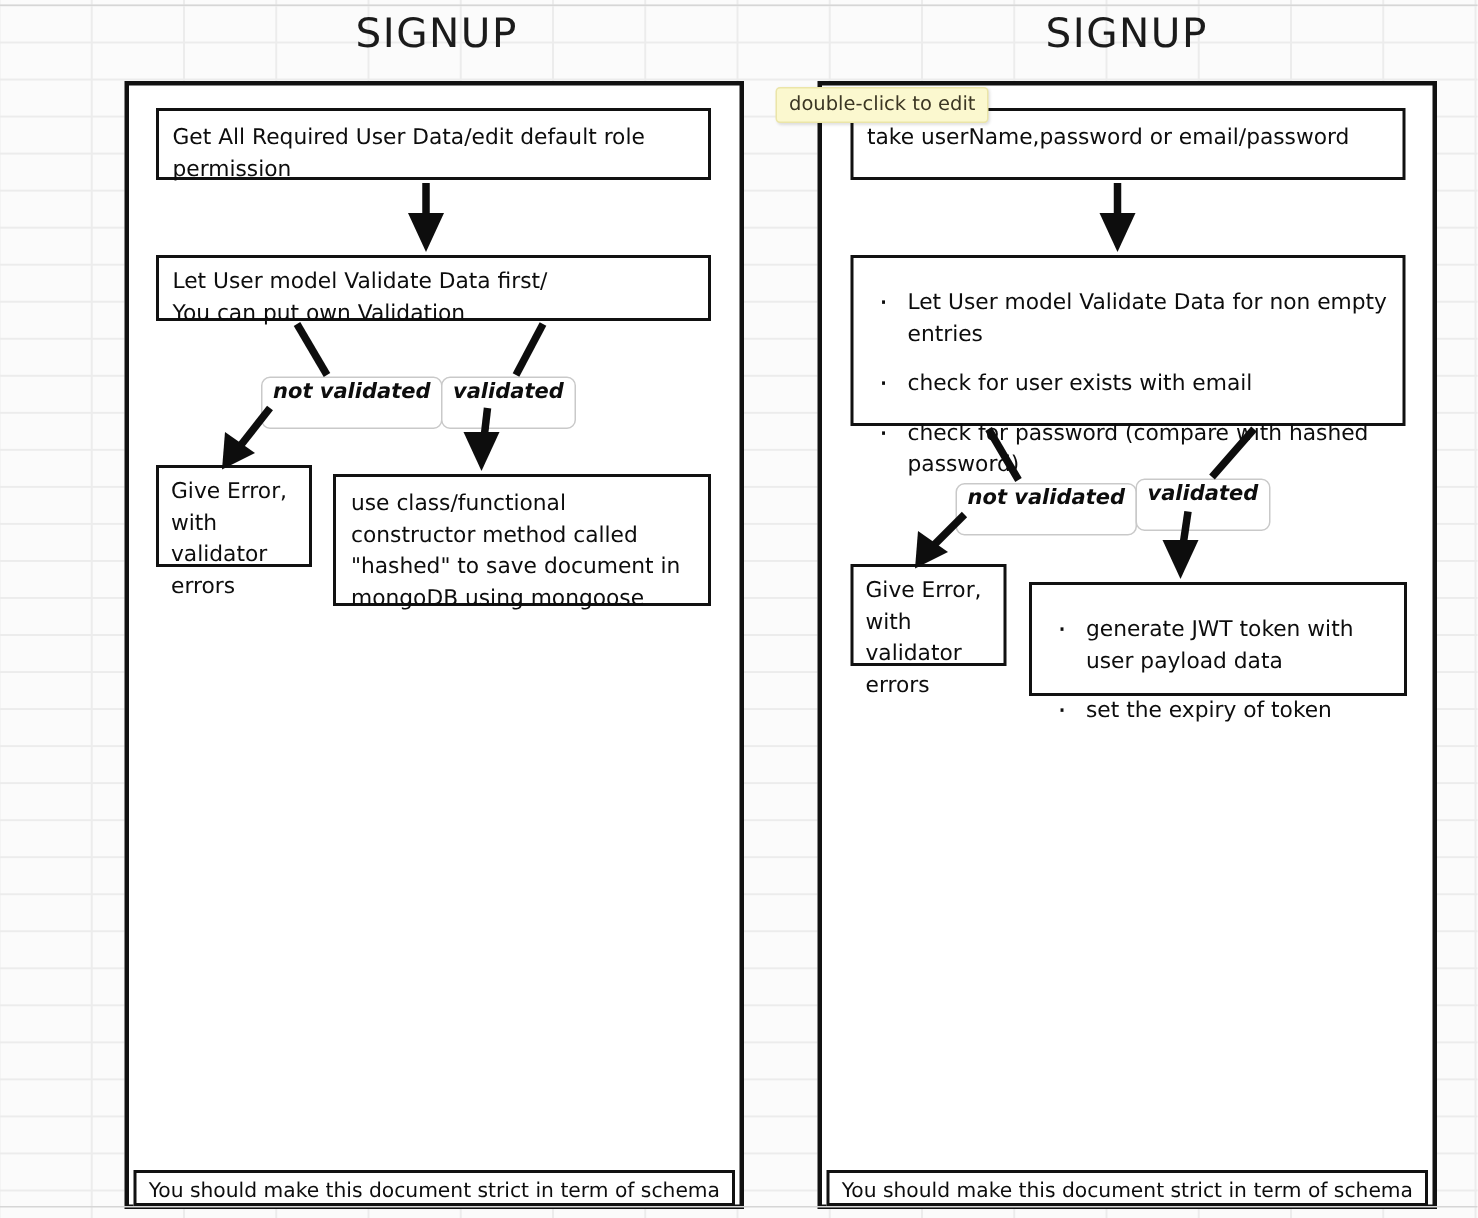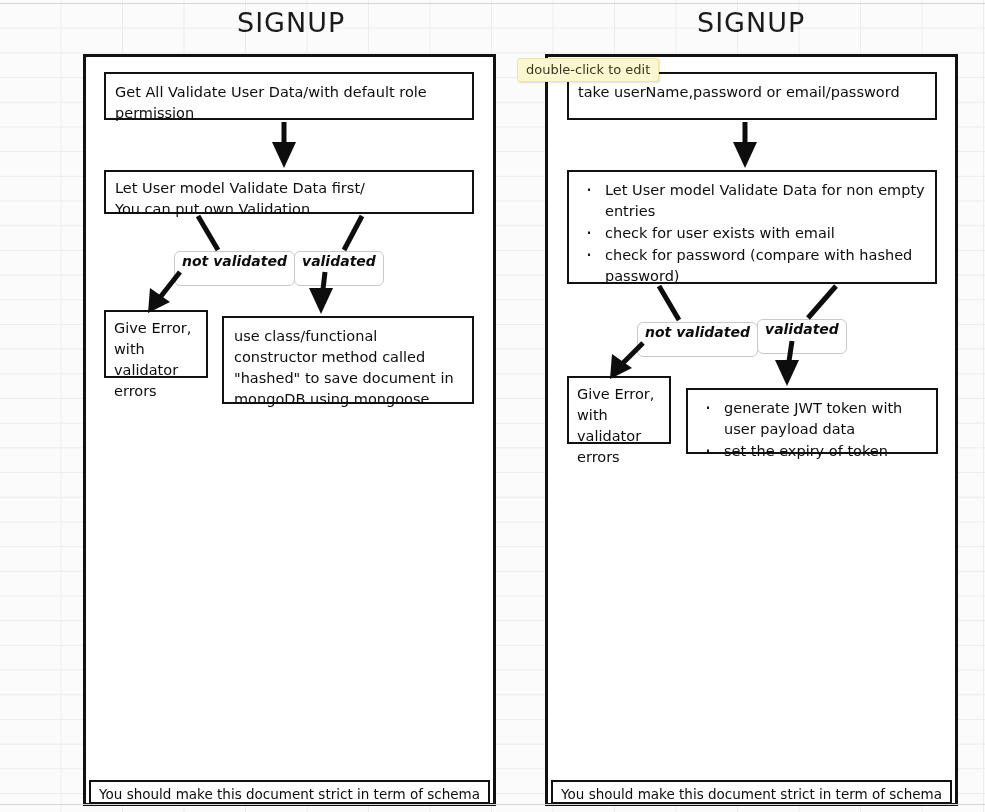--- a/index.html
+++ b/index.html
@@ -80,21 +80,21 @@
   .node-line { display: block; white-space: pre-wrap; }
 
   
   ul.bullets {
     margin: 0;
     padding: 0 0 0 26px;
     list-style: none;
   }
   ul.bullets > li {
     position: relative;
-    margin: 0 0 1px 0;
+    margin: 12px 0 1px 0;
     padding: 0;
   }
   ul.bullets > li::before {
     content: "\00B7";
     position: absolute;
     left: -19px;
     top: -2px;
     font-size: 19px;
     line-height: 1.3;
     color: #0d0d0d;
@@ -154,21 +154,21 @@
 <body>
 
 <div id="canvas">
 
   <div class="flow-title" id="title-signup">SIGNUP</div>
   <div class="flow-title" id="title-signin">SIGNUP</div>
 
   <div class="panel" id="panel-signup"></div>
 
   <div class="node" style="left:104px; top:72px; width:370px; height:48px;">
-    <span class="node-line">Get All Validate User Data/with default role permission</span>
+    <span class="node-line">Get All Required User Data/edit default role permission</span>
   </div>
 
   <div class="node" style="left:104px; top:170px; width:370px; height:44px; padding-top:6px;">
     <span class="node-line">Let User model Validate Data first/</span>
     <span class="node-line">You can put own Validation</span>
   </div>
 
   <div class="edge-label" style="left:174px; top:251px;">not validated</div>
   <div class="edge-label" style="left:294px; top:251px;">validated</div>
 
@@ -202,21 +202,21 @@
 
   <div class="edge-label" style="left:637px; top:322px;">not validated</div>
   <div class="edge-label" style="left:757px; top:319px;">validated</div>
 
   <div class="node" style="left:567px; top:376px; width:104px; height:68px; padding:6px 8px;">
     <span class="node-line">Give Error,</span>
     <span class="node-line">with validator</span>
     <span class="node-line">errors</span>
   </div>
 
-  <div class="node" style="left:686px; top:388px; width:252px; height:66px; padding:8px 10px;">
+  <div class="node" style="left:686px; top:388px; width:252px; height:76px; padding:8px 10px;">
     <ul class="bullets">
       <li>generate JWT token with user payload data</li>
       <li>set the expiry of token</li>
     </ul>
   </div>
 
   <div class="node thin footer-note" style="left:551px; top:780px; width:401px; height:24px; padding:3px 8px;">
     <span class="node-line">You should make this document strict in term of schema</span>
   </div>
 

